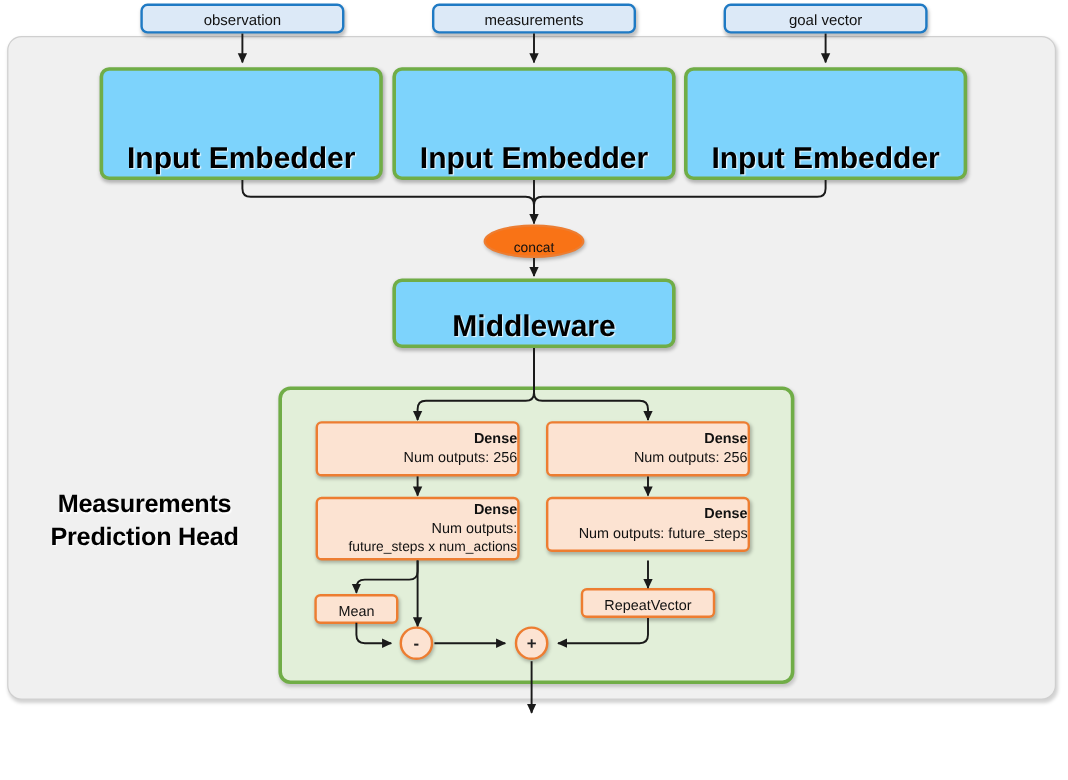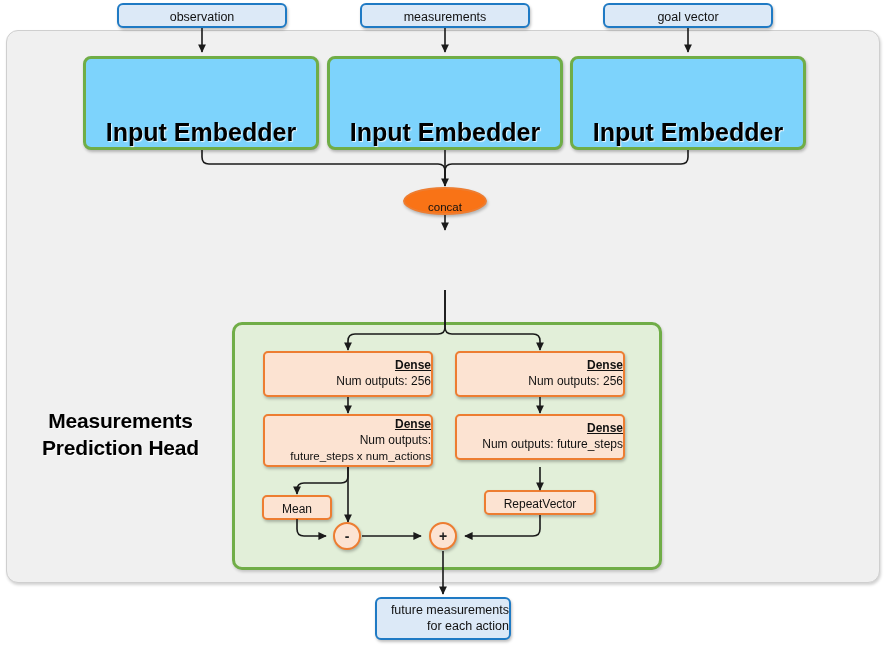--- a/index.html
+++ b/index.html
@@ -92,21 +92,20 @@
   .node-orange {
     background: #fce3d2;
     border: 2px solid #ed7d31;
     border-radius: 5px;
     font-size: 12px;
     color: #111;
     line-height: 1.32;
   }
   .node-orange .ttl {
     font-weight: bold;
-    text-decoration: underline;
   }
   .node-ellipse {
     background: #f97316;
     border: 2px solid #ed7d31;
     border-radius: 50%;
     font-size: 11.5px;
     color: #111;
   }
   .op-circle {
     position: absolute;
@@ -198,20 +197,23 @@
     <span>Input Embedder</span>
   </div>
   <div class="node node-green" style="left:570px; top:56px; width:236px; height:94px;">
     <span>Input Embedder</span>
   </div>
 
   <div class="node node-ellipse" style="left:403px; top:187px; width:84px; height:28px;">
     <span>concat</span>
   </div>
 
+  <div class="node node-green" style="left:327px; top:232px; width:236px; height:58px;">
+    <span>Middleware</span>
+  </div>
 
   <div class="node node-orange" style="left:263px; top:351px; width:170px; height:46px; flex-direction:column;">
     <div class="ttl">Dense</div>
     <div>Num outputs: 256</div>
   </div>
   <div class="node node-orange" style="left:263px; top:414px; width:170px; height:53px; flex-direction:column;">
     <div class="ttl">Dense</div>
     <div>Num outputs:</div>
     <div class="mono-sub">future_steps x num_actions</div>
   </div>
@@ -230,18 +232,14 @@
     <div class="ttl">Dense</div>
     <div>Num outputs: future_steps</div>
   </div>
   <div class="node node-orange" style="left:484px; top:490px; width:112px; height:25px;">
     <span>RepeatVector</span>
   </div>
   <div class="op-circle" style="left:429px; top:522px;">
     <span>+</span>
   </div>
 
-  <div class="node node-io" style="left:375px; top:597px; width:136px; height:43px; flex-direction:column;">
-    <div>future measurements</div>
-    <div>for each action</div>
-  </div>
 
 </div>
 
 </body></html>

